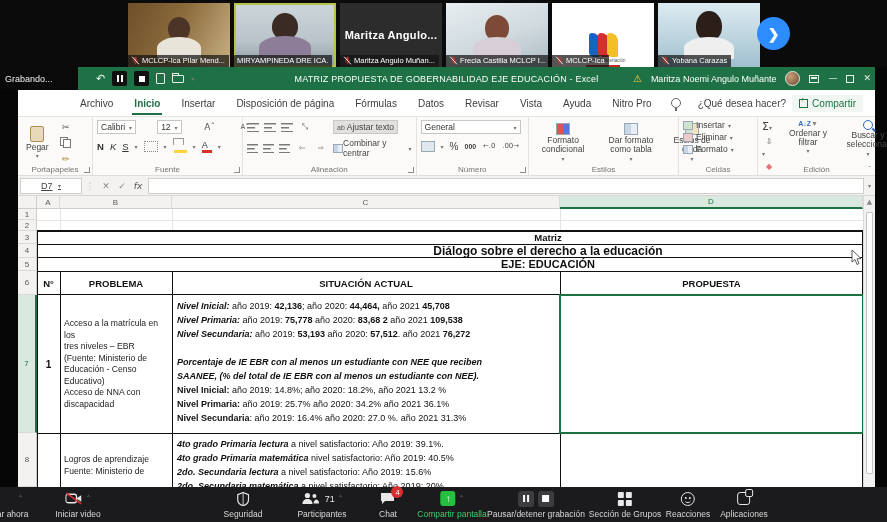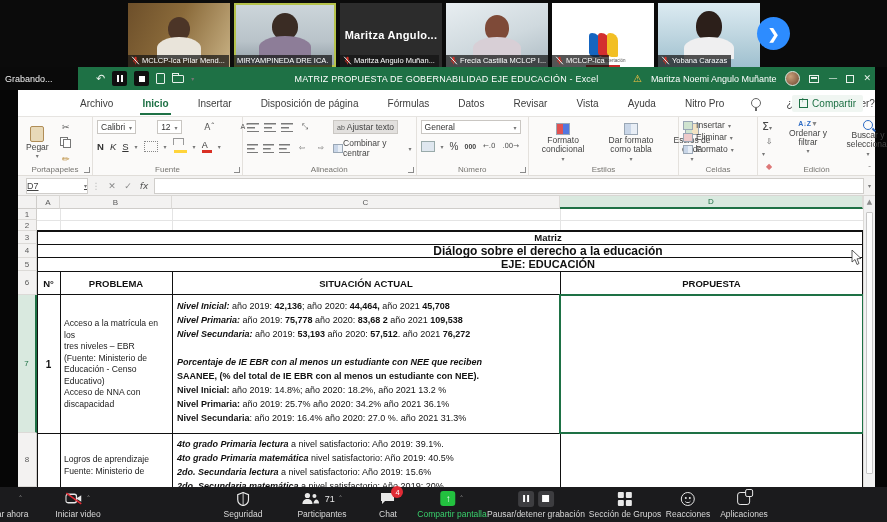--- a/index.html
+++ b/index.html
@@ -54,21 +54,21 @@
   .tright{position:absolute;right:4px;top:0;height:23px;display:flex;align-items:center;gap:9px;font-size:9px;}
   .warn{color:#f6c243;font-size:10px;font-family:"DejaVu Sans",sans-serif;line-height:1;}
   .avatar{width:15px;height:15px;border-radius:50%;background:radial-gradient(circle at 35% 35%,#caa07a,#6b4630);border:1px solid #dfeae2;}
   .winbtn{color:#eaf3ec;font-size:9px;font-family:"DejaVu Sans",sans-serif;line-height:1;}
   .maxsq{width:8px;height:8px;border:1px solid #eaf3ec;}
   .ribic{width:10px;height:8px;border:1px solid #eaf3ec;position:relative;}
   .ribic:before{content:"";position:absolute;left:1px;right:1px;top:1px;height:2px;background:#eaf3ec;}
 
   
   .tabs{left:0;top:23px;width:857px;height:27px;background:#fff;display:flex;align-items:center;
-        padding-left:60px;gap:17px;font-size:10px;color:#3c3c3c;border-bottom:1px solid #e6e4e1;justify-content:space-between;}
+        padding-left:60px;gap:17px;font-size:10px;color:#3c3c3c;border-bottom:1px solid #e6e4e1;}
   .tab{padding:6px 2px;white-space:nowrap;}
   .tab.on{color:#1e7145;border-bottom:2px solid #1e7145;font-weight:700;padding-bottom:4px;}
   .bulb{width:10px;height:10px;border:1px solid #666;border-radius:50%;position:relative;flex:0 0 10px;}
   .bulb:after{content:"";position:absolute;left:3px;top:9px;width:2px;height:3px;background:#666;}
   .tellme{color:#444;}
   .sharebtn{position:absolute;right:12px;top:5px;display:flex;align-items:center;gap:4px;color:#1e7145;
             font-size:10px;background:#f0f6f2;padding:3px 7px;border-radius:2px;}
   .shic{width:9px;height:9px;border:1px solid #1e7145;position:relative;}
   .shic:after{content:"↑";position:absolute;left:1px;top:-4px;font-size:7px;color:#1e7145;}
 
@@ -92,22 +92,22 @@
      linear-gradient(#7a7a7a 0 0) 0 0/100% 1.5px no-repeat,
      linear-gradient(#7a7a7a 0 0) 0 4px/70% 1.5px no-repeat,
      linear-gradient(#7a7a7a 0 0) 0 8px/100% 1.5px no-repeat;}
   .sigma{font-size:11px;font-family:"DejaVu Sans",sans-serif;color:#444;}
   .collapse{position:absolute;right:4px;bottom:2px;color:#777;font-size:8px;}
   .icgrid{width:14px;height:12px;border:1px solid #9aa7b5;background:linear-gradient(90deg,#c9d6e8 50%,#e8eef6 50%);}
 
   
   .fbar{left:0;top:109px;width:857px;height:20px;background:#f3f2f1;border-bottom:1px solid #d8d6d3;
         display:flex;align-items:center;font-size:9px;color:#444;}
-  .namebox{width:62px;height:16px;background:#fff;border:1px solid #d0cecb;margin-left:8px;
-           display:flex;align-items:center;padding:0 0;justify-content:space-between;text-decoration:underline;}
+  .namebox{width:62px;height:16px;background:#fff;border:1px solid #d0cecb;margin-left:2px;
+           display:flex;align-items:center;padding:0 20px;justify-content:space-between;text-decoration:underline;}
   .fsym{width:16px;text-align:center;color:#8a8a8a;font-family:"DejaVu Sans",sans-serif;}
   .ffield{flex:1;height:16px;background:#fff;border:1px solid #d0cecb;margin:0 4px 0 2px;}
 
   
   .sheet{left:0;top:129px;width:857px;height:291px;background:#fff;overflow:hidden;}
   .corner{left:0;top:0;width:19px;height:13px;background:#f3f2f1;border-right:1px solid #cfcdca;border-bottom:1px solid #cfcdca;}
   .colhdr{top:0;height:13px;background:#f3f2f1;border-right:1px solid #dcdad7;border-bottom:1px solid #cfcdca;
           font-size:8px;color:#5a5a5a;display:flex;align-items:center;justify-content:center;}
   .colhdr.sel{background:#d9e9df;color:#1e7145;border-bottom:2px solid #1e7145;}
   .rowhdr{left:0;width:19px;background:#f3f2f1;border-right:1px solid #cfcdca;border-bottom:1px solid #dcdad7;
@@ -519,21 +519,21 @@
 Educación - Censo
 Educativo)
 Acceso de NNA con
 discapacidad</span></div>
       <div class="abs cellC" style="left:159px;top:103px;width:380px;height:132px">
           <div class="rl"><span style="font-weight: 700; font-style: italic;">Nivel Inicial:</span><span> año 2019: </span><span style="font-weight: 700;">42,136</span><span>;  año 2020: </span><span style="font-weight: 700;">44,464,</span><span> año 2021 </span><span style="font-weight: 700;">45,708</span></div>
           <div class="rl"><span style="font-weight: 700; font-style: italic;">Nivel Primaria:</span><span> año 2019: </span><span style="font-weight: 700;">75,778</span><span> año 2020: </span><span style="font-weight: 700;">83,68 2</span><span> año 2021 </span><span style="font-weight: 700;">109,538</span></div>
           <div class="rl"><span style="font-weight: 700; font-style: italic;">Nivel Secundaria:</span><span> año 2019: </span><span style="font-weight: 700;">53,193</span><span> año 2020: </span><span style="font-weight: 700;">57,512</span><span>. año 2021 </span><span style="font-weight: 700;">76,272</span></div>
           <div class="rl">&nbsp;</div>
           <div class="rl"><span style="font-weight: 700; font-style: italic;">Porcentaje de IE EBR con al menos un estudiante con NEE que reciben</span></div>
-          <div class="rl"><span style="font-weight: 700; ">SAANEE, (% del total de IE EBR con al menos un estudiante con NEE).</span></div>
+          <div class="rl"><span style="font-weight: 700; font-style: italic;">SAANEE, (% del total de IE EBR con al menos un estudiante con NEE).</span></div>
           <div class="rl"><span style="font-weight: 700;">Nivel Inicial:</span><span> año 2019: 14.8%;  año 2020: 18.2%,  año 2021  13.2 %</span></div>
           <div class="rl"><span style="font-weight: 700;">Nivel Primaria:</span><span> año 2019: 25.7%  año 2020: 34.2%  año 2021 36.1%</span></div>
           <div class="rl"><span style="font-weight: 700;">Nivel Secundaria</span><span>: año 2019: 16.4%  año 2020: 27.0 %.  año 2021 31.3%</span></div>
         </div>
       <div class="abs" style="left:542px;top:99px;width:303px;height:138px"></div>
 
       <div class="abs cellB" style="left:46px;top:258px;width:106px"><span>Logros de aprendizaje
 Fuente: Ministerio de</span></div>
       <div class="abs cellC" style="left:159px;top:241px;width:380px">
           <div class="rl"><span style="font-weight: 700; font-style: italic;">4to grado Primaria lectura</span><span>  a nivel satisfactorio: Año 2019: 39.1%.</span></div>

